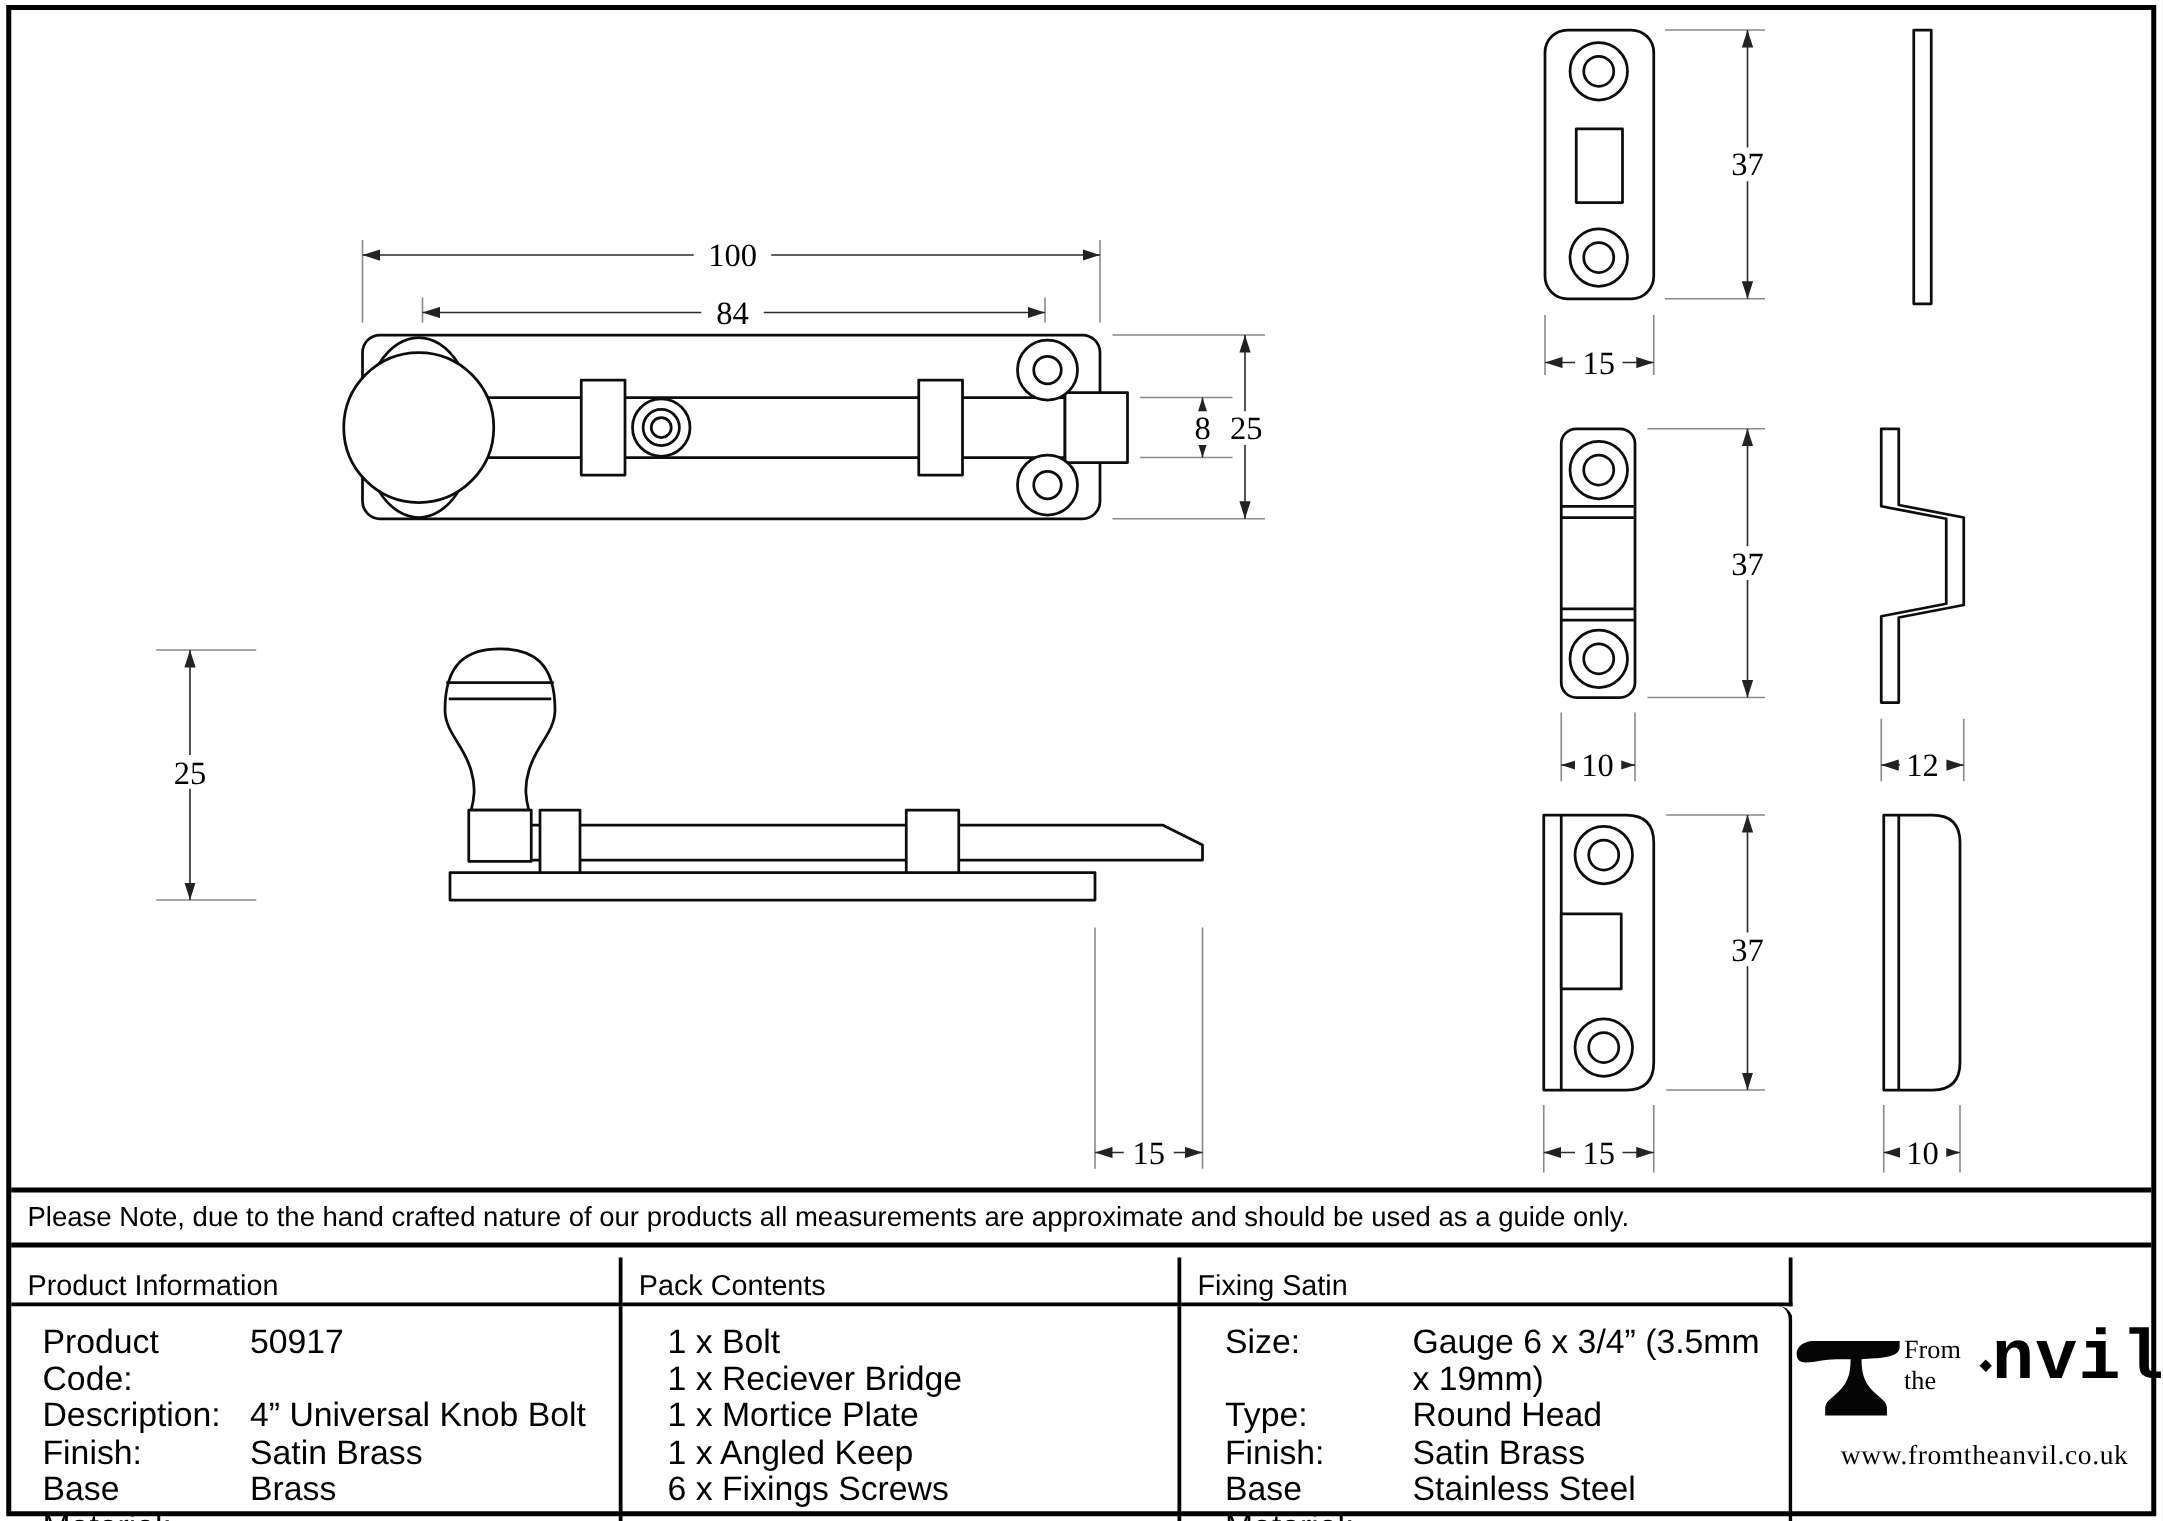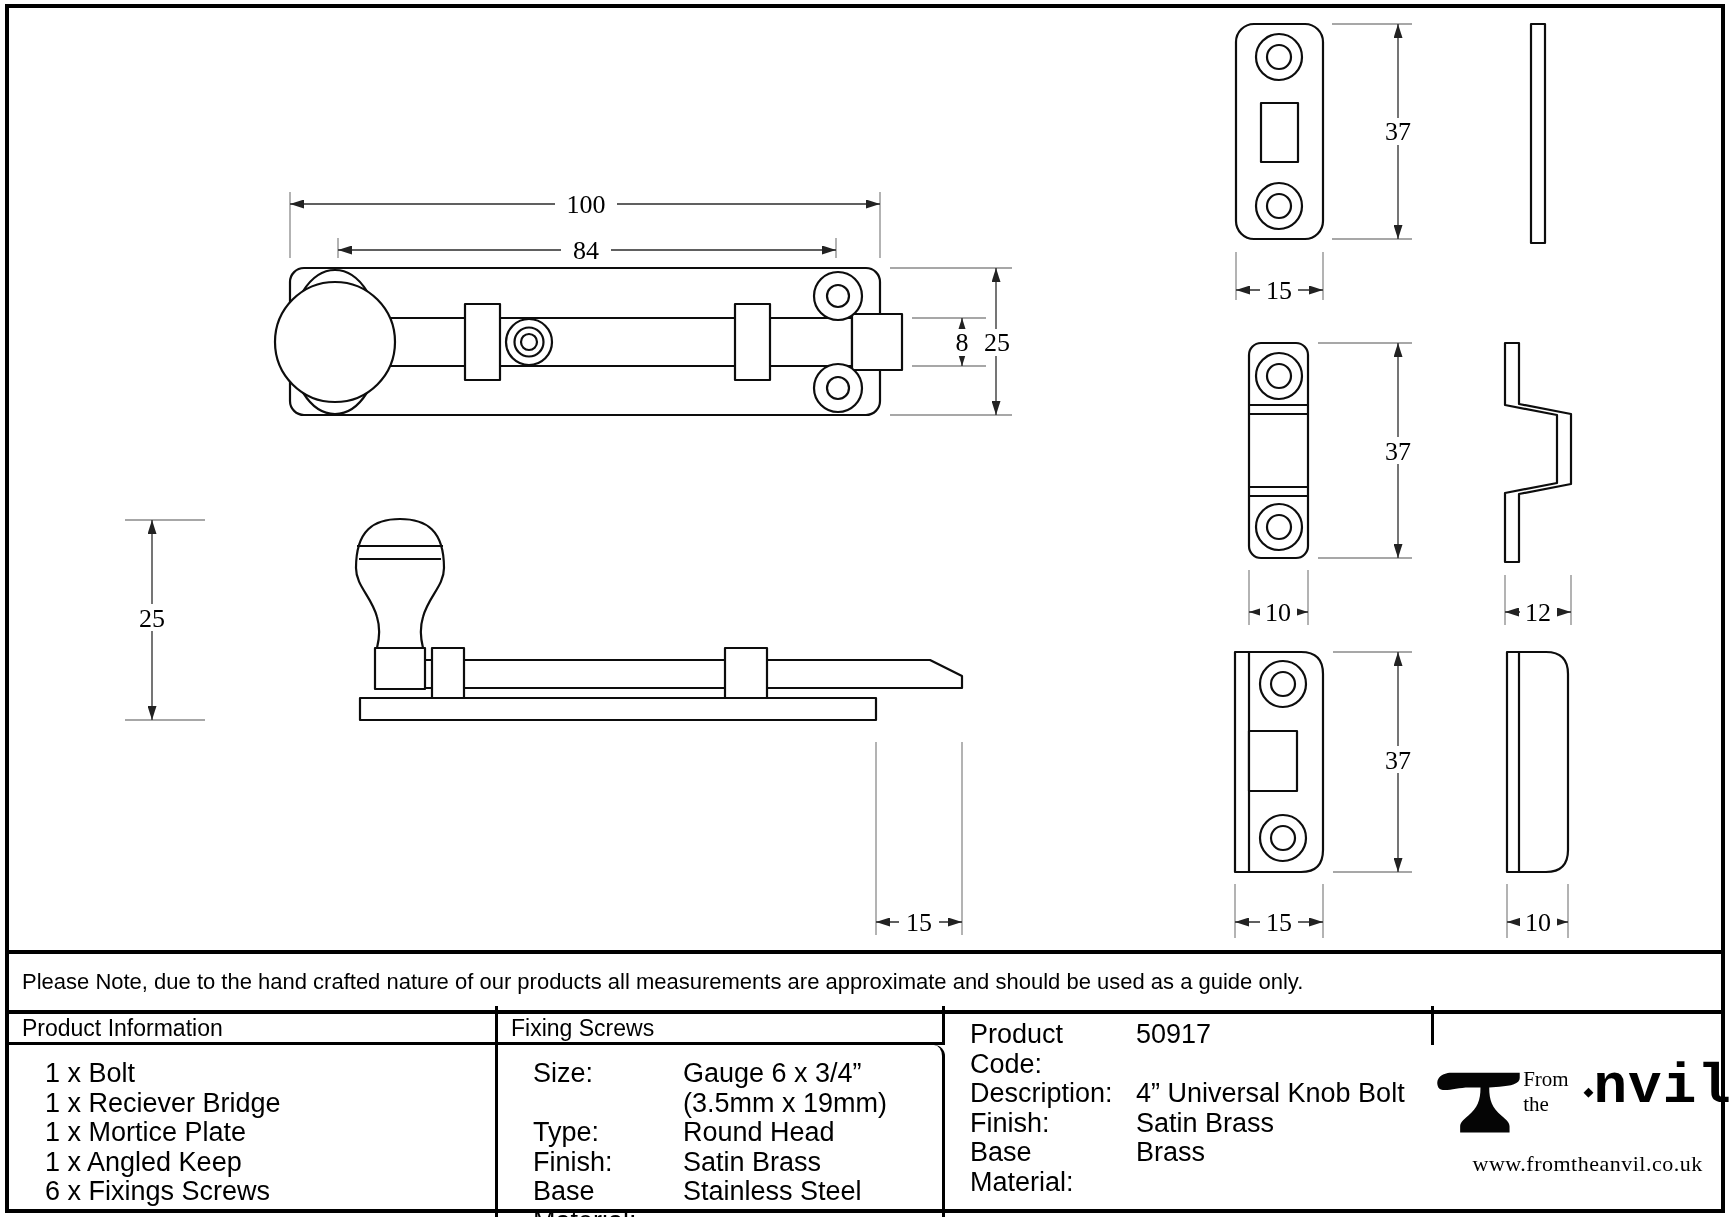--- a/index.html
+++ b/index.html
@@ -9,21 +9,21 @@
   }
   .frame{position:absolute;left:5px;top:4px;right:5px;bottom:4px;border:4px solid #000;pointer-events:none;}
   svg.drawing{position:absolute;left:0;top:0;}
   svg .obj{fill:#fff;stroke:#0d0d0d;stroke-width:2.2;stroke-linejoin:round;}
   svg .objline{fill:none;stroke:#0d0d0d;stroke-width:2.2;}
   svg .ext{fill:none;stroke:#8a8a8a;stroke-width:1.3;}
   svg .dim{fill:none;stroke:#2b2b2b;stroke-width:1.3;}
   svg .bg{fill:#fff;}
   svg text.dimtxt{font-family:"Liberation Serif",serif;font-size:26px;fill:#000;text-anchor:middle;}
   .note-band{
-    position:absolute;left:9px;right:9px;top:950px;height:64px;box-sizing:border-box;
+    position:absolute;left:9px;right:9px;top:950px;height:48px;box-sizing:border-box;
     border-top:4px solid #000;border-bottom:4px solid #000;
     display:flex;align-items:center;padding-left:13px;font-size:22px;
   }
   .spec-table{
     position:absolute;left:9px;right:9px;top:1006px;bottom:8px;
     display:grid;grid-template-columns:489px 447px 489px 1fr;grid-template-rows:39px 1fr;
   }
   .th{box-sizing:border-box;border-bottom:3px solid #000;display:flex;align-items:flex-end;
       padding-left:13px;font-size:23px;}
   .td{box-sizing:border-box;padding:14px 6px 0 13px;font-size:27px;margin-left:12px;}
@@ -217,21 +217,24 @@
   <div class="note-band">
     <span>Please Note, due to the hand crafted nature of our products all measurements are approximate and should be used as a guide only.</span>
   </div>
 
   <div class="spec-table">
 
     <div class="th vline">
       <span>Product Information</span>
     </div>
     <div class="th vline">
-      <span>Fixing Screws</span>
+      <span>Pack Contents</span>
+    </div>
+    <div class="th vline">
+      <span>Fixing Satin</span>
     </div>
 
     <div class="logo-cell">
       <div class="logo-row">
         <svg class="anvil-svg" width="96" height="76" viewBox="0 0 120 95">
           <path fill="#050505" d="M6,26 C1,15 10,6 24,6 L118,6 L118,13 C118,21 106,24 90,25 L76,26
                  C76,44 80,54 93,65 C100,71 104,74 104,80 L104,88 L36,88 L36,80
                  C36,74 40,71 47,65 C60,54 64,44 64,26 L48,26 C30,26 11,34 6,26 Z"></path>
         </svg>
         <div class="logo-right">

